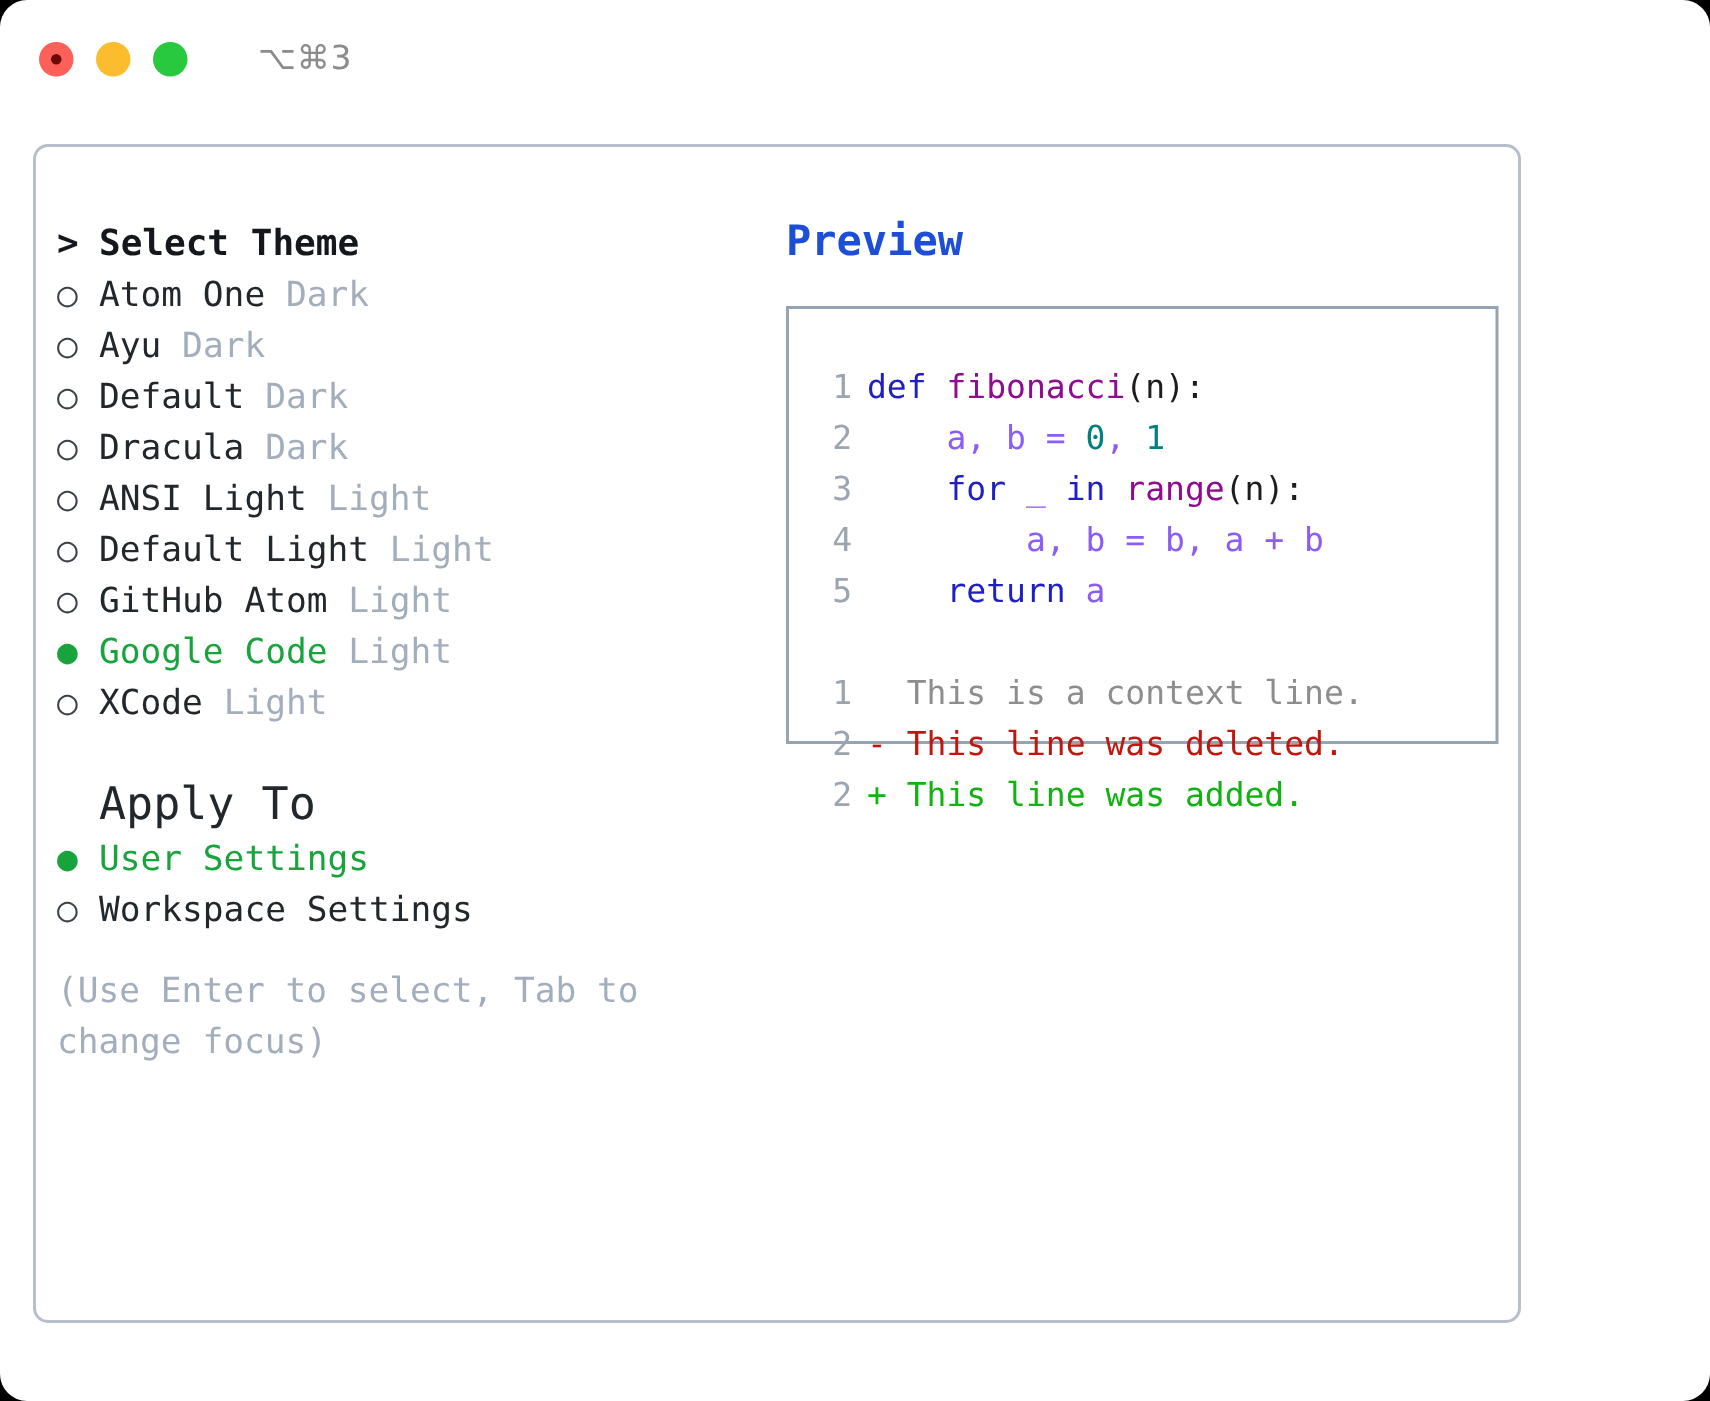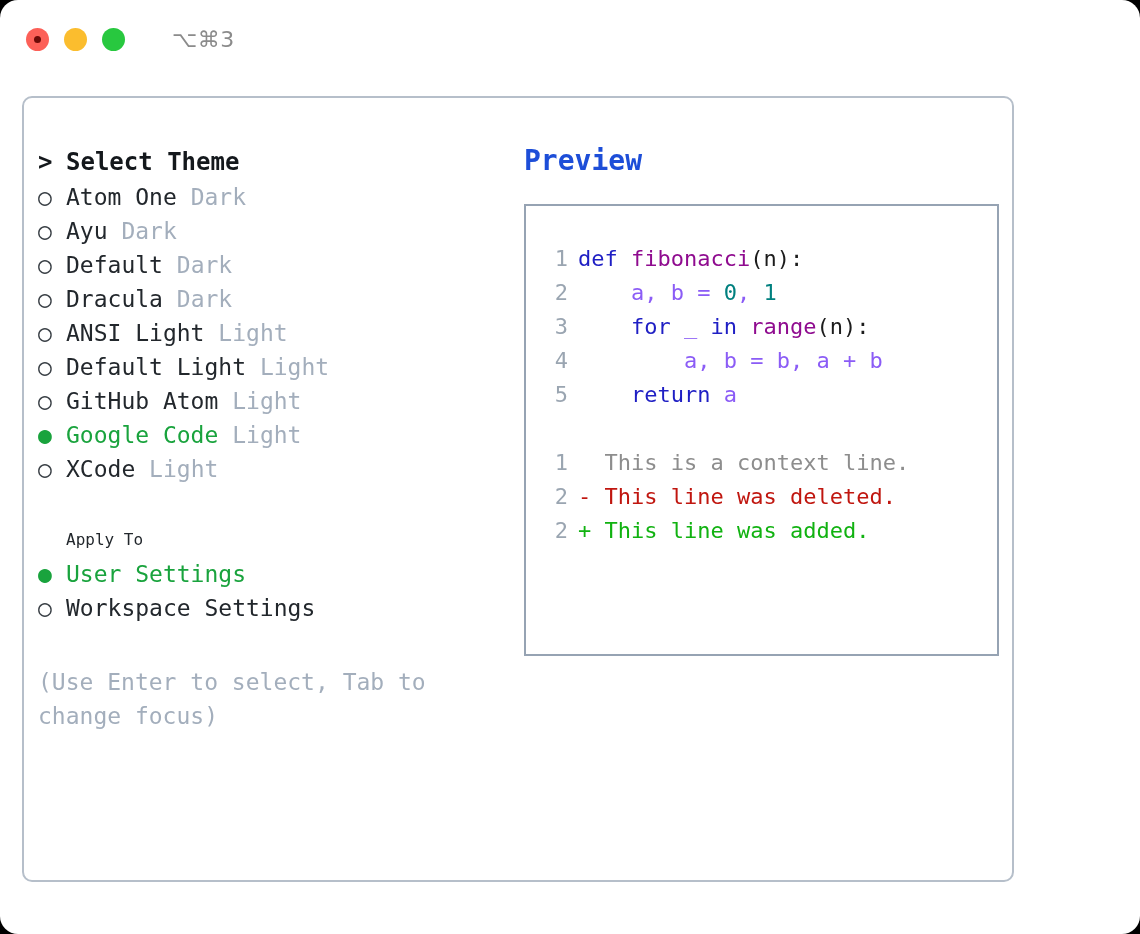--- a/index.html
+++ b/index.html
@@ -125,49 +125,49 @@
 
   .bullet-off { color: #3c4248; }
   .bullet-on  { color: #19a33d; }
 
   .theme-name { color: #22272c; }
   .theme-name.selected { color: #19a33d; }
   .theme-kind { color: #a3aebc; }
 
   .section-label {
     color: #22272c;
-    font-size: 16px;
+    font-size: 30px;
     line-height: 34px;
   }
 
   .hint {
     color: #a3aebc;
     font-size: 23px;
     line-height: 34px;
     white-space: pre;
     display: block;
   }
-  .hint-block { margin-top: 40px; }
+  .hint-block { margin-top: 20px; }
 
   
   .right-col {
     flex: 1 1 auto;
     padding-left: 24px;
   }
   .preview-title {
     font-size: 28px;
     line-height: 34px;
     font-weight: bold;
     color: #1d4ed8;
     white-space: pre;
   }
   .preview-box {
     margin-top: 26px;
     width: 475px;
-    height: 452px;
+    height: 292px;
     border: 2px solid #96a3b3;
     background: #ffffff;
     box-sizing: border-box;
     padding: 36px 0 0 14px;
   }
 
   .code-line {
     font-size: 22px;
     line-height: 34px;
     white-space: pre;

